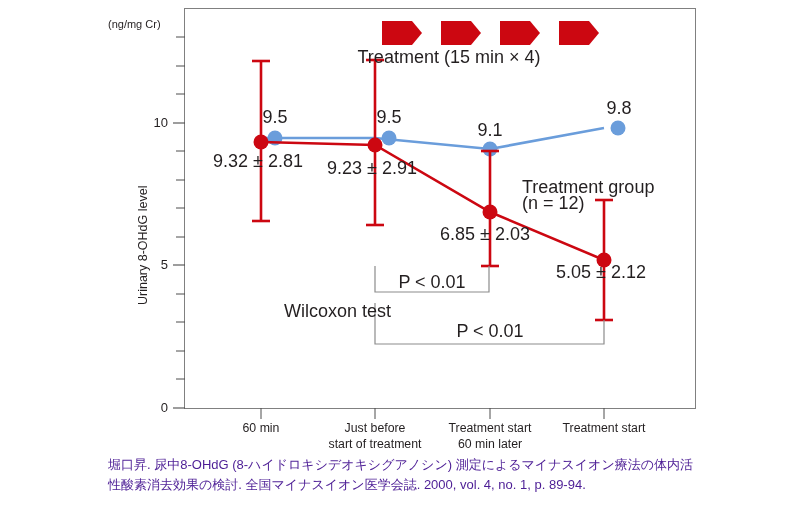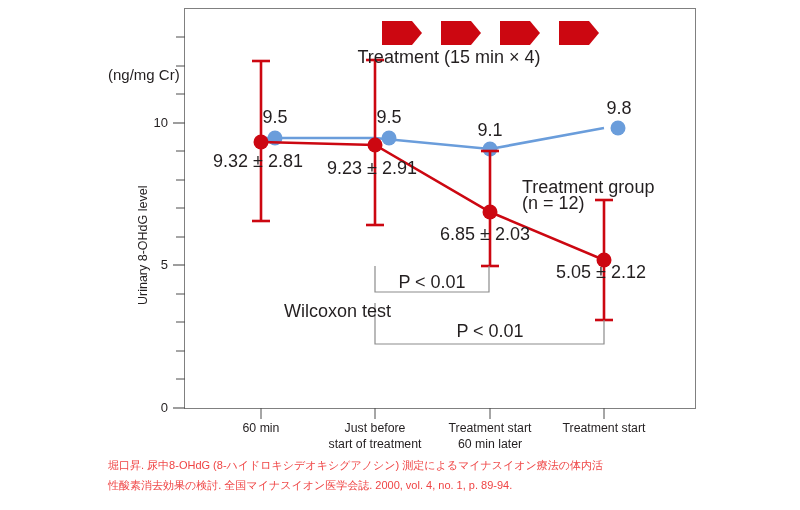--- a/index.html
+++ b/index.html
@@ -22,24 +22,23 @@
   }
   svg.figure {
     position: absolute;
     left: 0; top: 0;
     width: 800px;
     height: 510px;
     display: block;
   }
   .unit-label {
     position: absolute;
-    font-size: 15px;
-    color: #231f20;
-    white-space: nowrap;
-    margin-top: 48px;
+    font-size: 11px;
+    color: #231f20;
+    white-space: nowrap;
   }
   .axis-title {
     position: absolute;
     font-size: 12.5px;
     color: #231f20;
     white-space: nowrap;
     transform-origin: left top;
   }
   .tick-num {
     position: absolute;
@@ -61,23 +60,23 @@
     font-size: 18px;
     color: #231f20;
     white-space: nowrap;
   }
   .annot.ctr { text-align: center; }
   .caption {
     position: absolute;
     left: 108px;
     top: 455px;
     width: 640px;
-    font-size: 11px;
+    font-size: 13px;
     line-height: 20px;
-    color: #ef4444;
+    color: #4c1d95;
   }
   .caption div { white-space: nowrap; }
 </style>
 </head>
 <body>
 
 <div id="root">
 
   <svg class="figure" viewBox="0 0 800 510">
 

